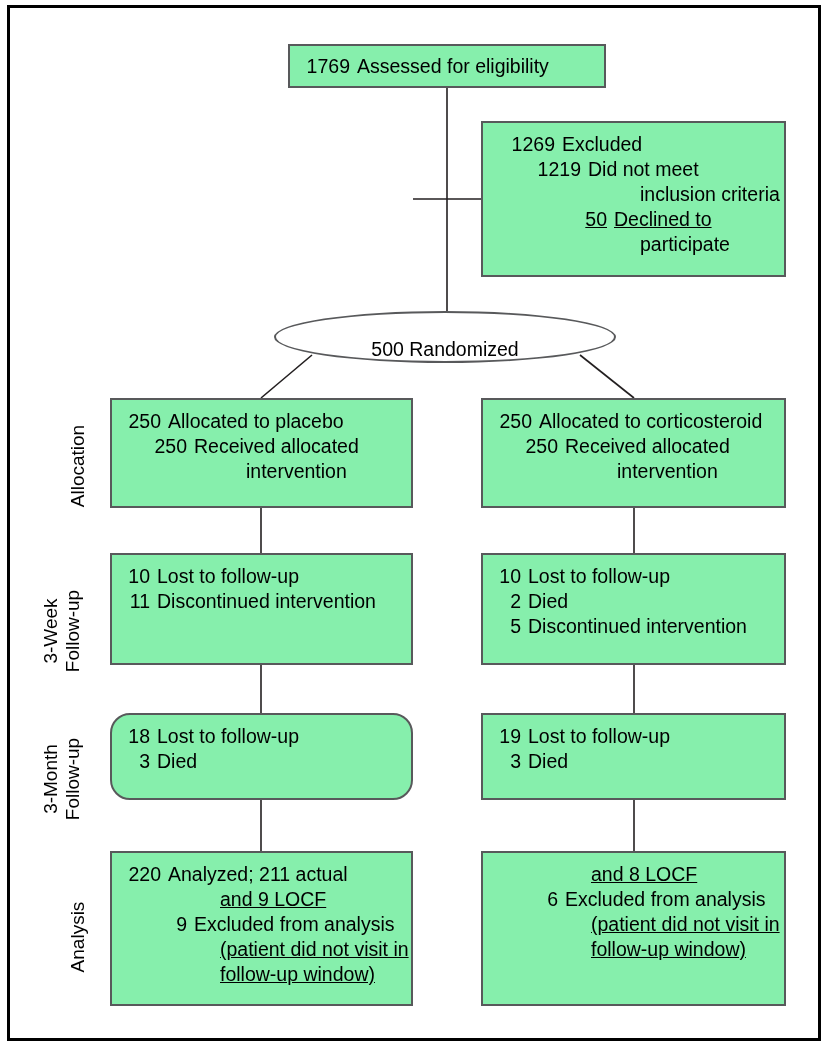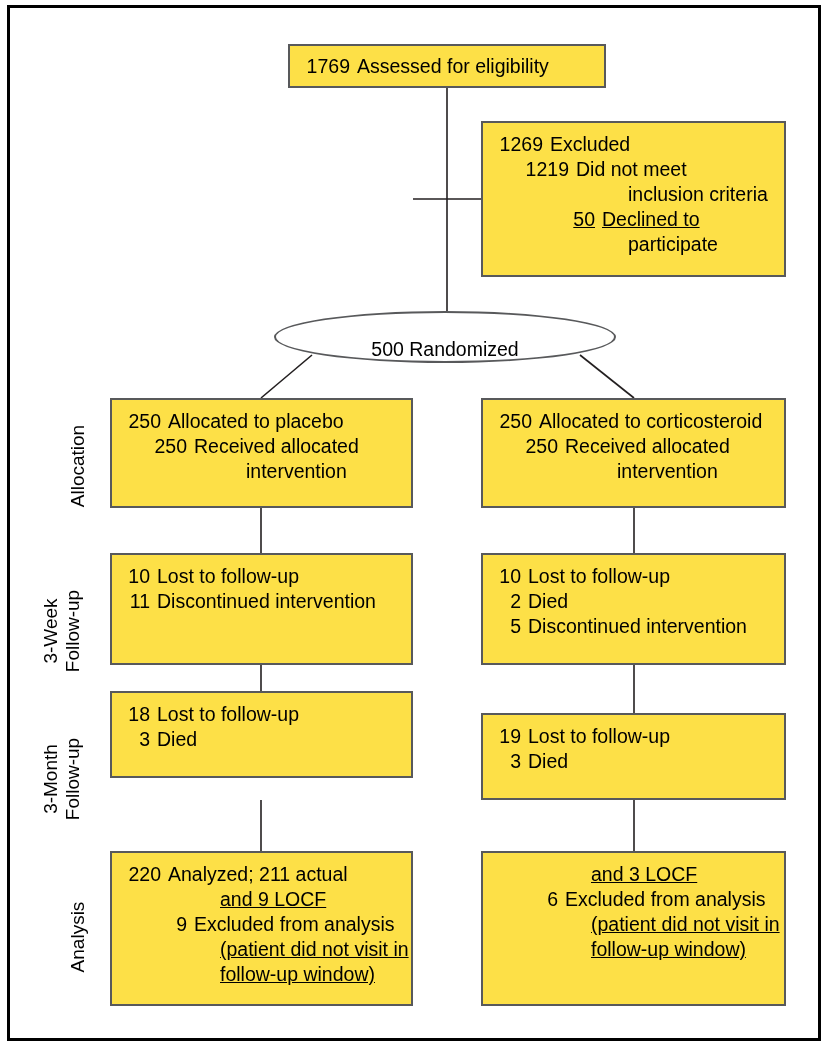--- a/index.html
+++ b/index.html
@@ -37,21 +37,21 @@
     left: 0;
     top: 0;
     width: 830px;
     height: 1050px;
     pointer-events: none;
   }
   .node {
     position: absolute;
     box-sizing: border-box;
     border: 2px solid #58595b;
-    background: #fde047;
+    background: #86efac;
     font-size: 19.5px;
     line-height: 25px;
     color: #000000;
   }
   .node .inner {
     padding: 9px 12px 8px 16px;
   }
   .node.centered {
     display: flex;
     align-items: center;
@@ -153,21 +153,21 @@
   <div class="stage-label" style="left:23px; top:926px; width:110px;">
     <span class="l1">Analysis</span>
   </div>
 
   <div class="node centered" style="left:288px; top:44px; width:318px; height:44px;">
     <div class="inner">
         <div class="line"><span class="num" style="min-width: 44px;">1769</span><span class="txt">Assessed for eligibility</span></div>
       </div>
   </div>
 
-  <div class="node" style="left:481px; top:121px; width:305px; height:156px;">
+  <div class="node" style="left:481px; top:121px; width:305px; height:156px;padding-left:12px;">
     <div class="inner">
         <div class="line"><span class="num" style="min-width: 44px;">1269</span><span class="txt">Excluded</span></div>
         <div class="line ind1"><span class="num" style="min-width: 44px;">1219</span><span class="txt">Did not meet</span></div>
         <div class="line ind3"><span class="num" style="min-width: 44px;"></span><span class="txt">inclusion criteria</span></div>
         <div class="line ind2"><span class="num" style="min-width: 44px;">50</span><span class="txt">Declined to</span></div>
         <div class="line ind3"><span class="num" style="min-width: 44px;"></span><span class="txt">participate</span></div>
       </div>
   </div>
 
 
@@ -199,21 +199,21 @@
   </div>
 
   <div class="node" style="left:481px; top:553px; width:305px; height:112px;">
     <div class="inner">
         <div class="line"><span class="num" style="min-width: 22px;">10</span><span class="txt">Lost to follow-up</span></div>
         <div class="line"><span class="num" style="min-width: 22px;">2</span><span class="txt">Died</span></div>
         <div class="line"><span class="num" style="min-width: 22px;">5</span><span class="txt">Discontinued intervention</span></div>
       </div>
   </div>
 
-  <div class="node" style="left:110px; top:691px; width:303px; height:87px;">
+  <div class="node" style="left:110px; top:713px; width:303px; height:87px;border-radius:20px;">
     <div class="inner">
         <div class="line"><span class="num" style="min-width: 22px;">18</span><span class="txt">Lost to follow-up</span></div>
         <div class="line"><span class="num" style="min-width: 22px;">3</span><span class="txt">Died</span></div>
       </div>
   </div>
 
   <div class="node" style="left:481px; top:713px; width:305px; height:87px;">
     <div class="inner">
         <div class="line"><span class="num" style="min-width: 22px;">19</span><span class="txt">Lost to follow-up</span></div>
         <div class="line"><span class="num" style="min-width: 22px;">3</span><span class="txt">Died</span></div>
@@ -225,20 +225,20 @@
         <div class="line"><span class="num" style="min-width: 33px;">220</span><span class="txt">Analyzed; 211 actual</span></div>
         <div class="line ind2"><span class="num" style="min-width: 33px;"></span><span class="txt">and 9 LOCF</span></div>
         <div class="line ind1"><span class="num" style="min-width: 33px;">9</span><span class="txt">Excluded from analysis</span></div>
         <div class="line ind2"><span class="num" style="min-width: 33px;"></span><span class="txt">(patient did not visit in</span></div>
         <div class="line ind2"><span class="num" style="min-width: 33px;"></span><span class="txt">follow-up window)</span></div>
       </div>
   </div>
 
   <div class="node" style="left:481px; top:851px; width:305px; height:155px;">
     <div class="inner">
-        <div class="line ind2"><span class="num" style="min-width: 33px;"></span><span class="txt">and 3 LOCF</span></div>
+        <div class="line ind2"><span class="num" style="min-width: 33px;"></span><span class="txt">and 8 LOCF</span></div>
         <div class="line ind1"><span class="num" style="min-width: 33px;">6</span><span class="txt">Excluded from analysis</span></div>
         <div class="line ind2"><span class="num" style="min-width: 33px;"></span><span class="txt">(patient did not visit in</span></div>
         <div class="line ind2"><span class="num" style="min-width: 33px;"></span><span class="txt">follow-up window)</span></div>
       </div>
   </div>
 
 </div>
 
 </body></html>

